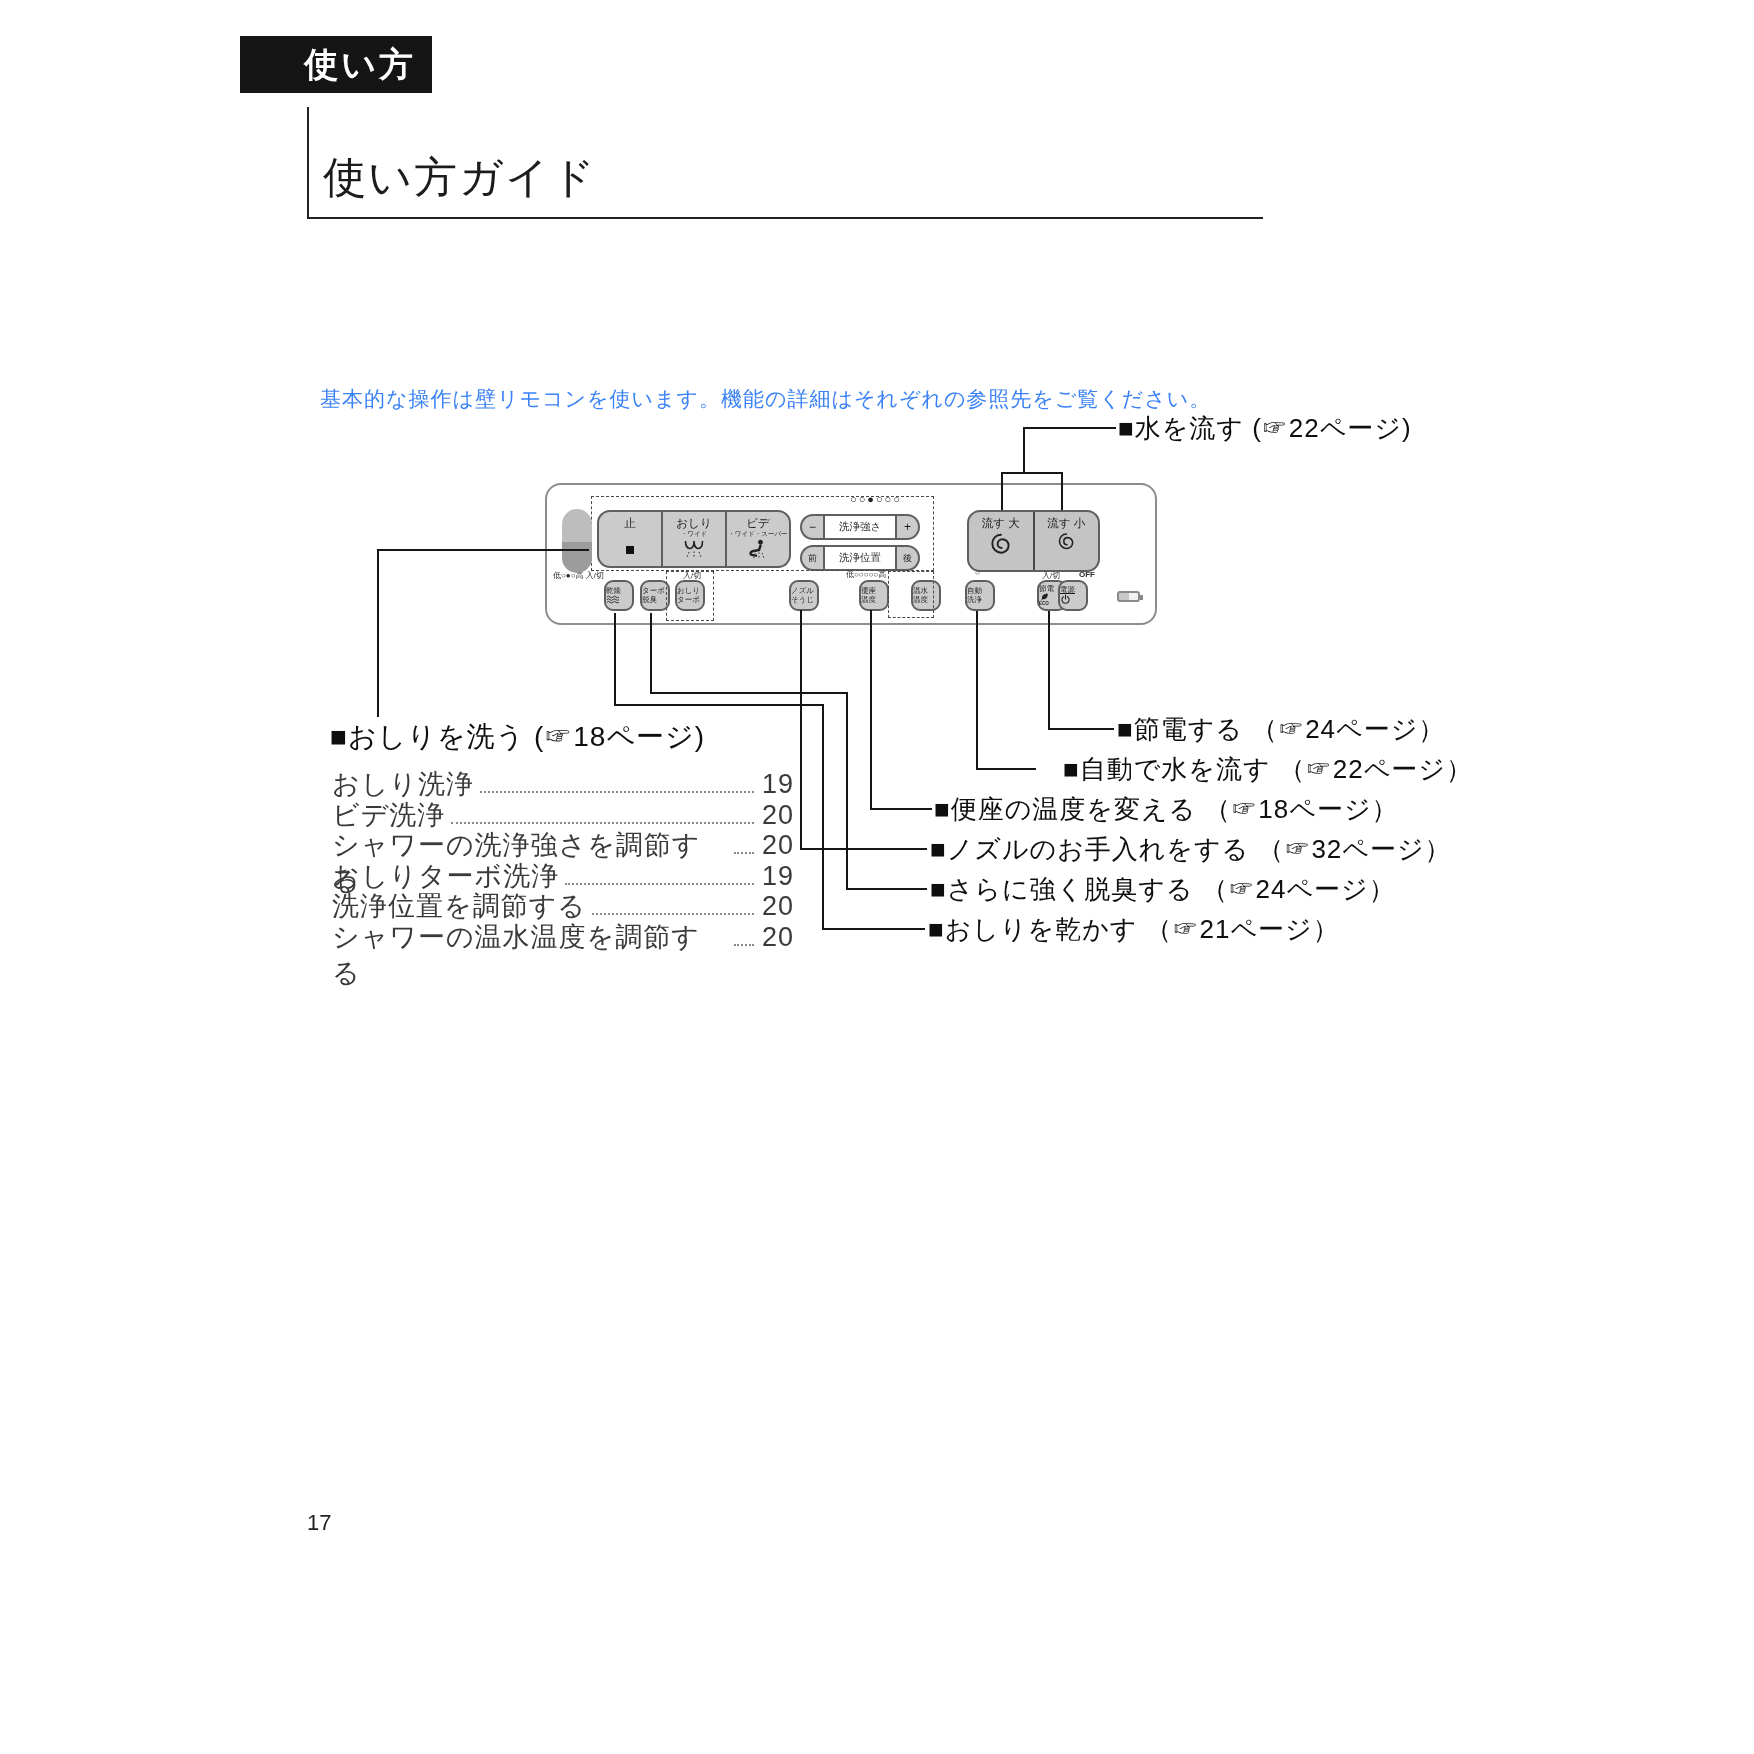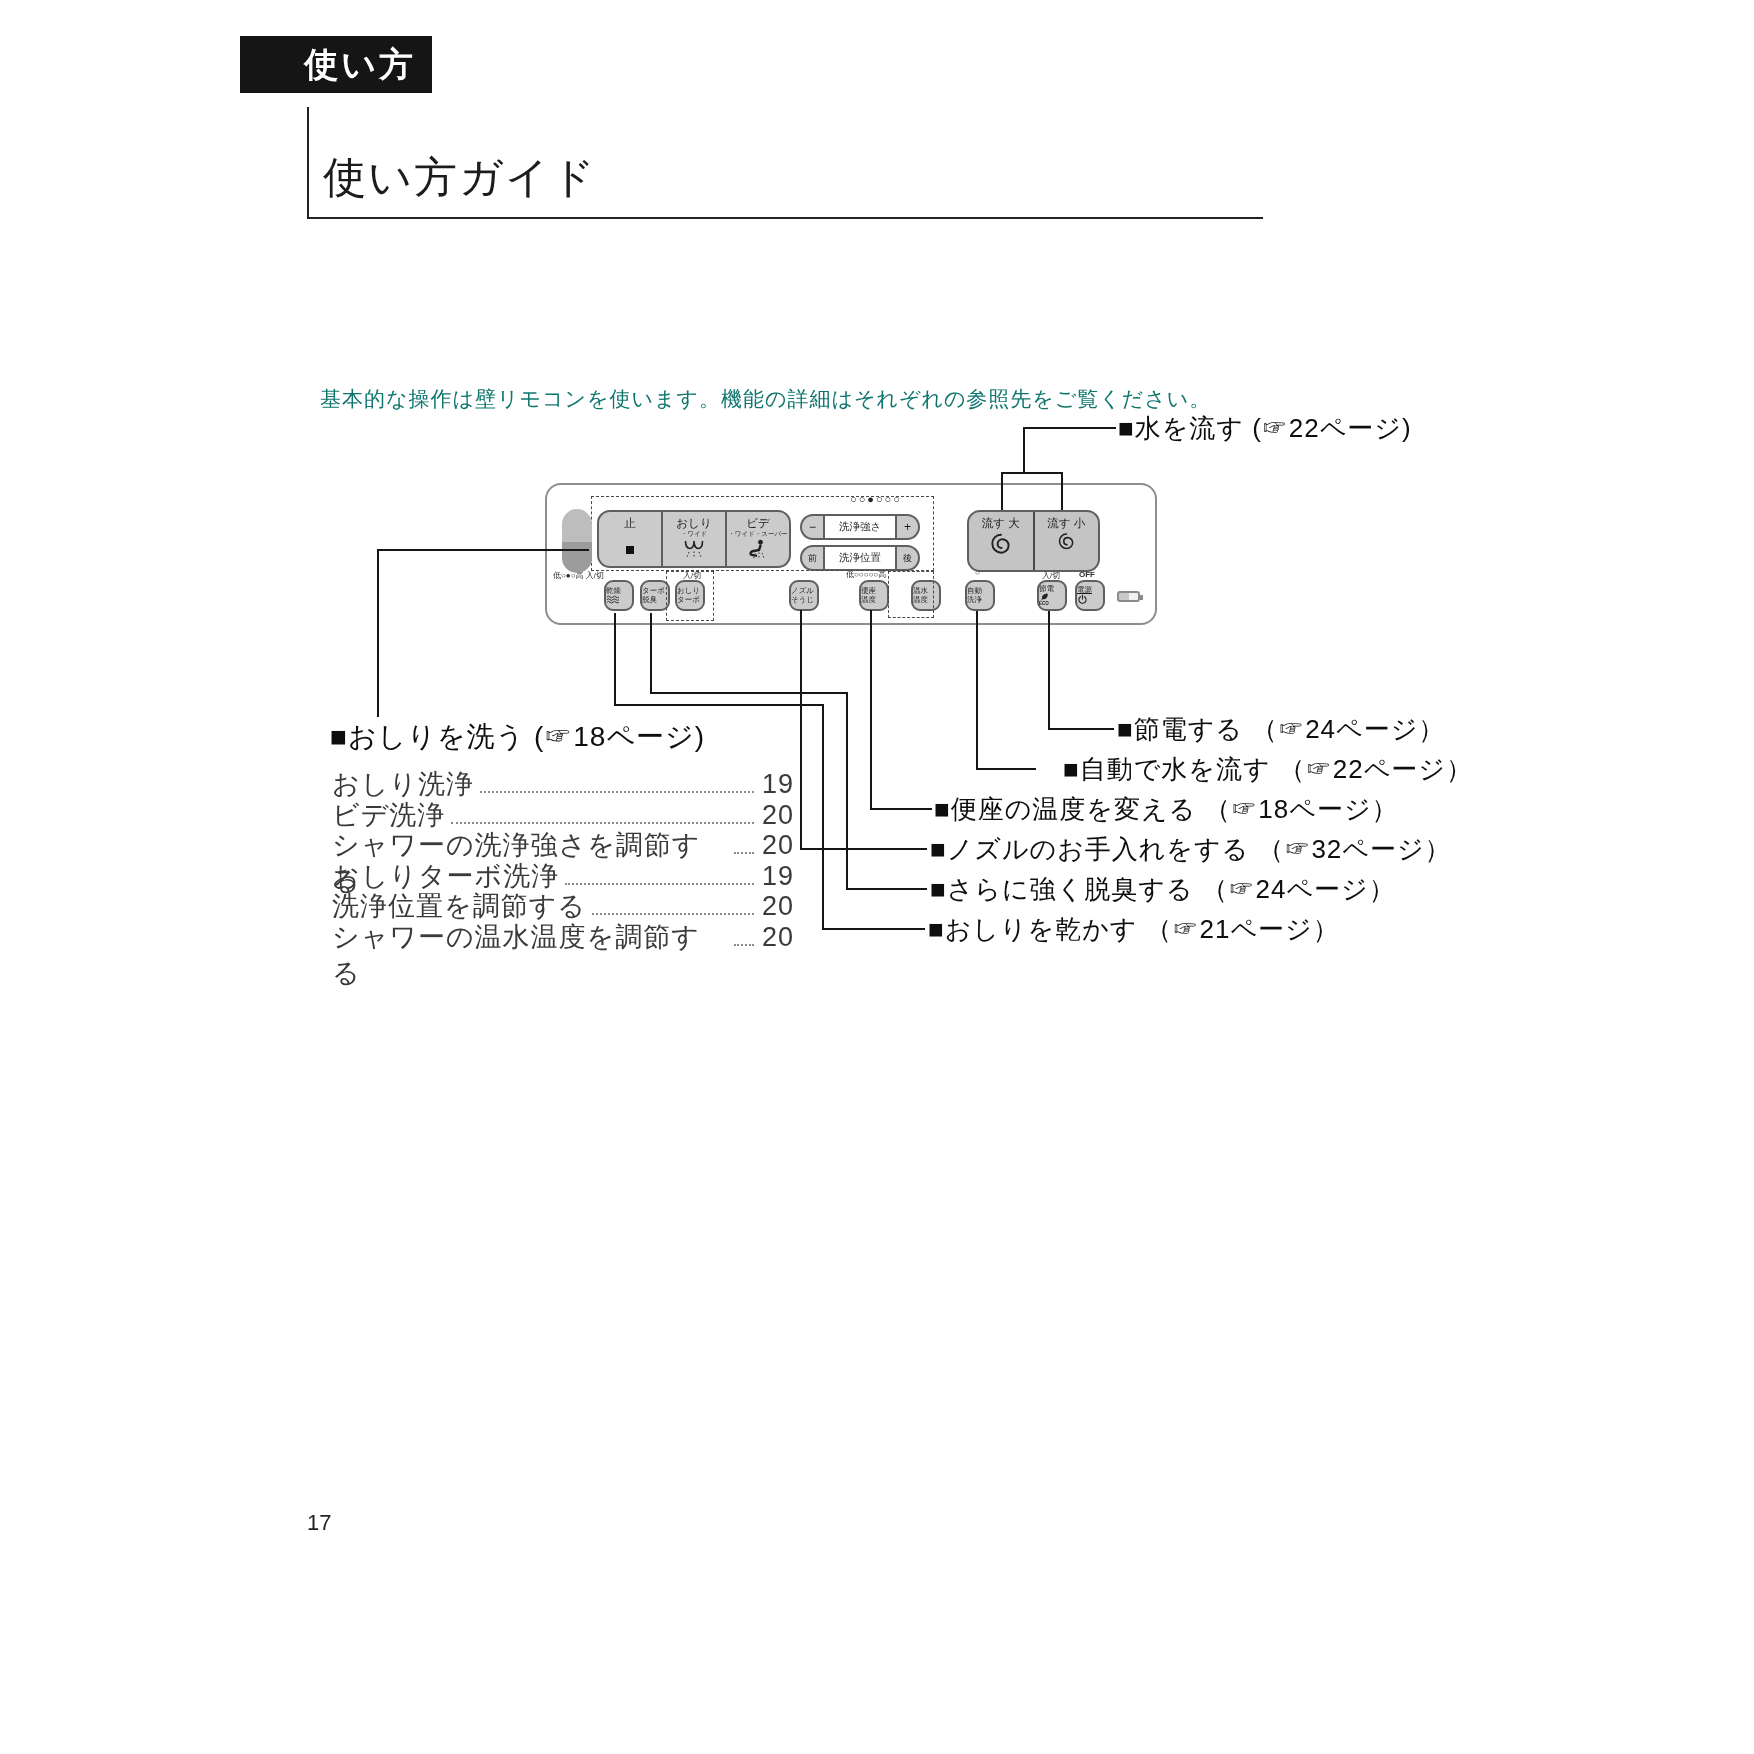--- a/index.html
+++ b/index.html
@@ -9,21 +9,21 @@
        color:#fff;font-size:34px;font-weight:bold;display:flex;align-items:center;
        justify-content:flex-end;padding-right:16px;box-sizing:border-box;letter-spacing:3px;}
   .titleblock{position:absolute;left:307px;top:107px;width:956px;height:112px;
        border-left:2px solid #222;border-bottom:2px solid #222;box-sizing:border-box;
        display:flex;align-items:flex-end;}
   .titleblock .t{font-size:43px;padding:0 0 10px 14px;letter-spacing:2px;}
   .sechead{position:absolute;left:307px;top:303px;width:956px;border-top:3px solid #161616;
        display:flex;align-items:center;}
   .sechead .bar{width:7px;height:40px;background:#9a9a9a;margin-right:11px;}
   .sechead .txt{font-size:27px;padding-top:2px;}
-  .desc{position:absolute;left:320px;top:364px;font-size:21px;color:#0f766e;letter-spacing:1px;}
+  .desc{position:absolute;left:320px;top:364px;font-size:21px;color:#3b82f6;letter-spacing:1px;}
 
   
   .remote{position:absolute;left:545px;top:483px;width:612px;height:142px;background:#fff;
        border:2.5px solid #8d8d8d;border-radius:16px;box-sizing:border-box;}
   .remote *{box-sizing:border-box;}
   .pill{position:absolute;left:15px;top:24px;width:30px;height:64px;border-radius:15px;
        background:linear-gradient(#bdbdbd 52%,#9c9c9c 52%);z-index:2;}
   .dots{position:absolute;left:303px;top:8px;font-size:11px;letter-spacing:2px;color:#222;}
   .trio{position:absolute;left:50px;top:25px;width:194px;height:58px;display:flex;
        background:#cbcbcb;border:2px solid #5f5f5f;border-radius:13px;overflow:hidden;}
@@ -178,21 +178,21 @@
     <div class="sbtn" style="left:490px;">
       <span>節電</span>
       <span>
         <svg width="10" height="8" viewBox="0 0 10 8">
           <path d="M8.5.5C4.5 1 2.5 2.8 3 6c3 .8 5.5-.6 5.8-4.2z" fill="#222"></path>
           <path d="M2 7.5C3.5 5.5 5.5 4 7.5 3" fill="none" stroke="#222" stroke-width=".7"></path>
         </svg>
       </span>
       <span style="font-size:4.5px;font-weight:bold;">ECO</span>
     </div>
-    <div class="sbtn" style="left:528px;text-decoration:underline;">
+    <div class="sbtn" style="left:511px;text-decoration:underline;">
       <span>電源</span>
       <span>
         <svg width="11" height="11" viewBox="0 0 14 14">
           <path d="M9.6 3.4a4.6 4.6 0 1 1-5.2 0 M7 1.2v5.2" fill="none" stroke="#222" stroke-width="1.4" stroke-linecap="round"></path>
         </svg>
       </span>
     </div>
 
     <div class="led" style="left:6px;">低○●○高 入/切</div>
     <div class="led" style="left:136px;">入/切</div>

